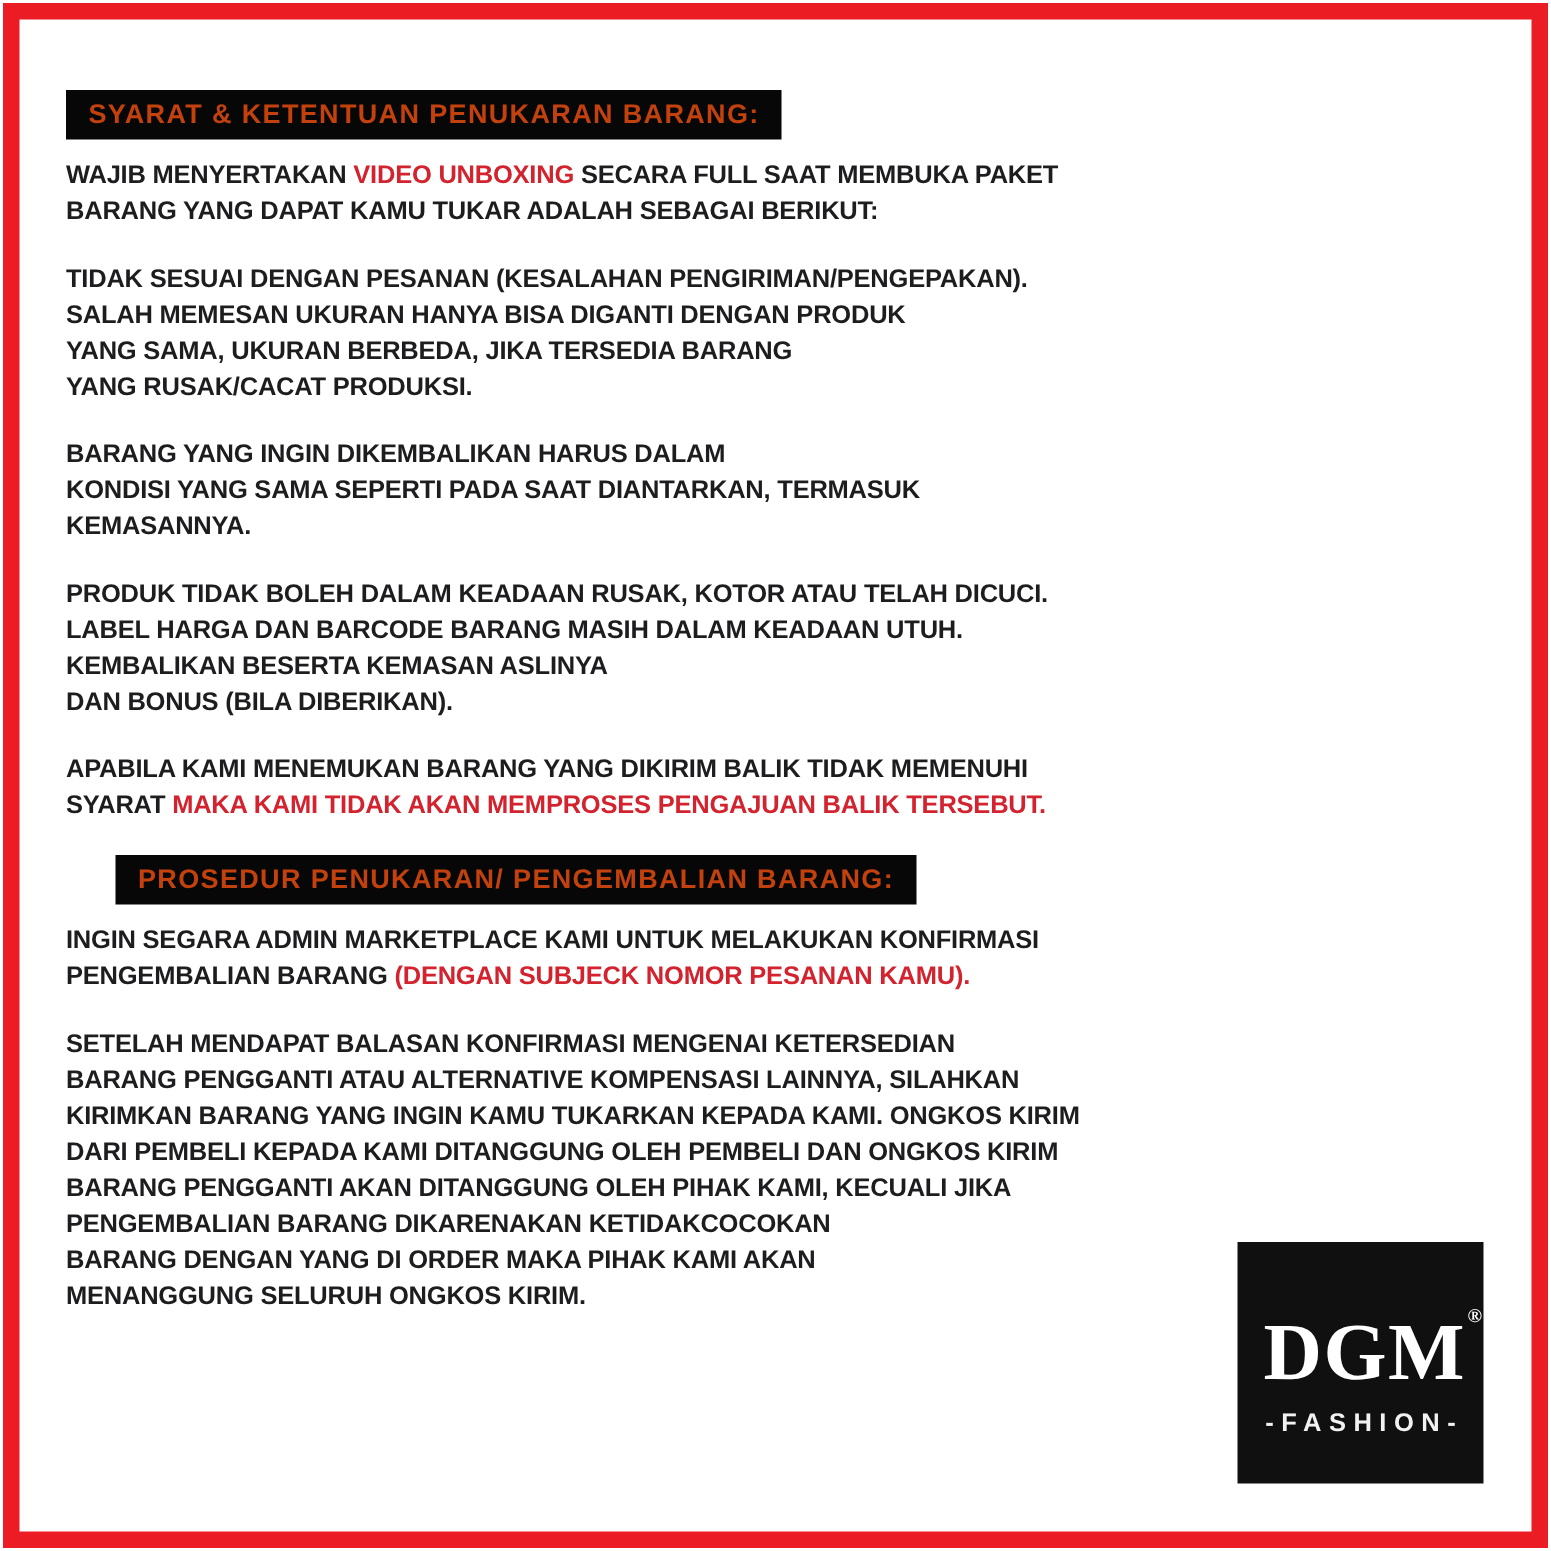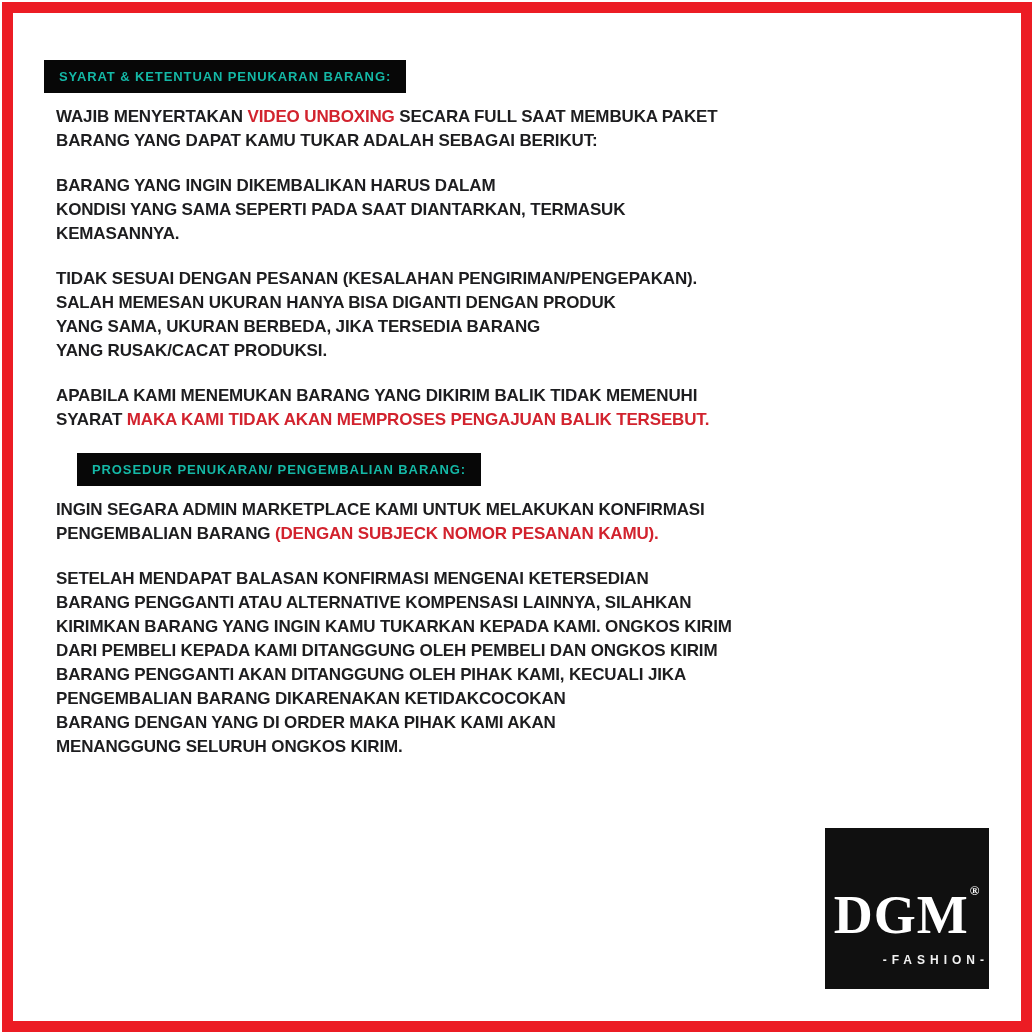--- a/index.html
+++ b/index.html
@@ -22,29 +22,29 @@
     position:absolute;
     left:44px; top:60px;
     width:952px;
     z-index:2;
   }
   .bar-row { margin:0 0 12px 0; }
   .bar-row.second { margin-top:0; margin-bottom:12px;padding-left:33px; }
   .bar {
     display:inline-block;
     background:#070707;
-    color:#14b8a6;
-    font-size:13px;
+    color:#c2410c;
+    font-size:18px;
     font-weight:800;
     line-height:33px;
     letter-spacing:0.9px;
     padding:0 15px;
   }
   p.body {
-    margin:0 0 21px 12px;
+    margin:0 0 21px 0;
     white-space:pre-line;
     font-size:17px;
     font-weight:700;
     line-height:24px;
     letter-spacing:-0.15px;
     color:#1d1d1f;
   }
   p.body .red { color:#d2232e; }
   .logo {
     position:absolute;
@@ -54,65 +54,69 @@
     color:#ffffff;
     text-align:center;
     z-index:3;
     box-sizing:border-box;
   }
   .logo-brand {
     font-family:"Liberation Serif", serif;
     font-weight:600;
     font-size:54px;
     line-height:1;
-    margin-top:60px;
+    margin-top:46px;
     letter-spacing:1px;
     white-space:nowrap;
+    text-align:right;
   }
   .logo-reg {
     font-size:13px;
     vertical-align:top;
     position:relative;
     top:-4px;
     margin-left:1px;
   }
   .logo-tagline {
-    font-size:12px;
+    font-size:17px;
     font-weight:700;
     letter-spacing:5px;
     text-indent:5px;
     margin-top:11px;
     color:#f2f2f2;
-    text-align:right;
   }
 </style>
 </head>
 <body>
 
 <div class="canvas">
   <div class="frame"></div>
 
   <div class="content">
 
     <div class="bar-row">
       <span class="bar">SYARAT &amp; KETENTUAN PENUKARAN BARANG:</span>
     </div>
 
     <p class="body"><span>WAJIB MENYERTAKAN </span><span class="red">VIDEO UNBOXING</span><span> SECARA FULL SAAT MEMBUKA PAKET
 BARANG YANG DAPAT KAMU TUKAR ADALAH SEBAGAI BERIKUT:</span></p>
 
-    <p class="body">BARANG YANG INGIN DIKEMBALIKAN HARUS DALAM
-KONDISI YANG SAMA SEPERTI PADA SAAT DIANTARKAN, TERMASUK
-KEMASANNYA.</p>
-
     <p class="body">TIDAK SESUAI DENGAN PESANAN (KESALAHAN PENGIRIMAN/PENGEPAKAN).
 SALAH MEMESAN UKURAN HANYA BISA DIGANTI DENGAN PRODUK
 YANG SAMA, UKURAN BERBEDA, JIKA TERSEDIA BARANG
 YANG RUSAK/CACAT  PRODUKSI.</p>
 
+    <p class="body">BARANG YANG INGIN DIKEMBALIKAN HARUS DALAM
+KONDISI YANG SAMA SEPERTI PADA SAAT DIANTARKAN, TERMASUK
+KEMASANNYA.</p>
+
+    <p class="body">PRODUK TIDAK BOLEH DALAM KEADAAN RUSAK, KOTOR ATAU TELAH DICUCI.
+LABEL HARGA DAN BARCODE BARANG MASIH DALAM KEADAAN UTUH.
+KEMBALIKAN BESERTA KEMASAN ASLINYA
+DAN BONUS (BILA DIBERIKAN).</p>
 
     <p class="body"><span>APABILA KAMI MENEMUKAN BARANG YANG DIKIRIM BALIK TIDAK MEMENUHI
 SYARAT </span><span class="red">MAKA KAMI TIDAK AKAN MEMPROSES PENGAJUAN BALIK TERSEBUT.</span></p>
 
     <div class="bar-row second">
       <span class="bar">PROSEDUR PENUKARAN/ PENGEMBALIAN BARANG:</span>
     </div>
 
 
     <p class="body"><span>INGIN SEGARA ADMIN MARKETPLACE KAMI UNTUK MELAKUKAN KONFIRMASI

